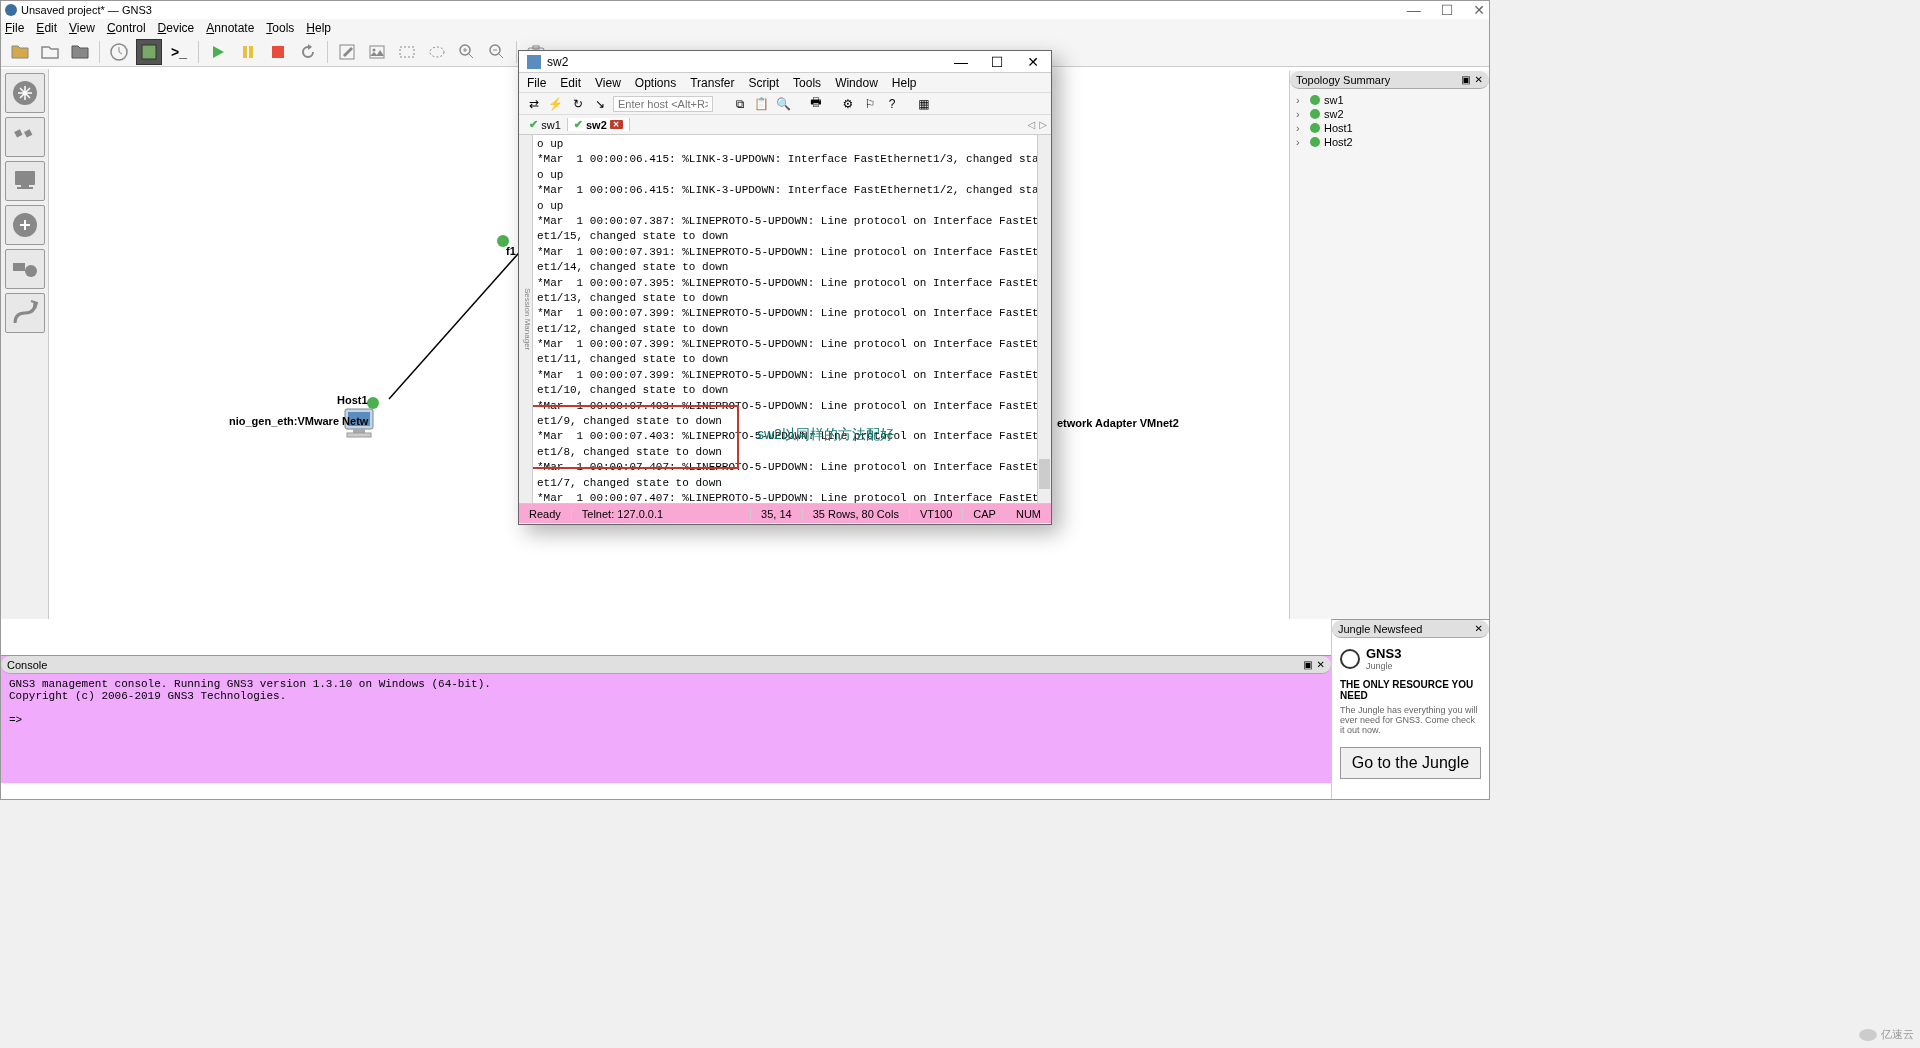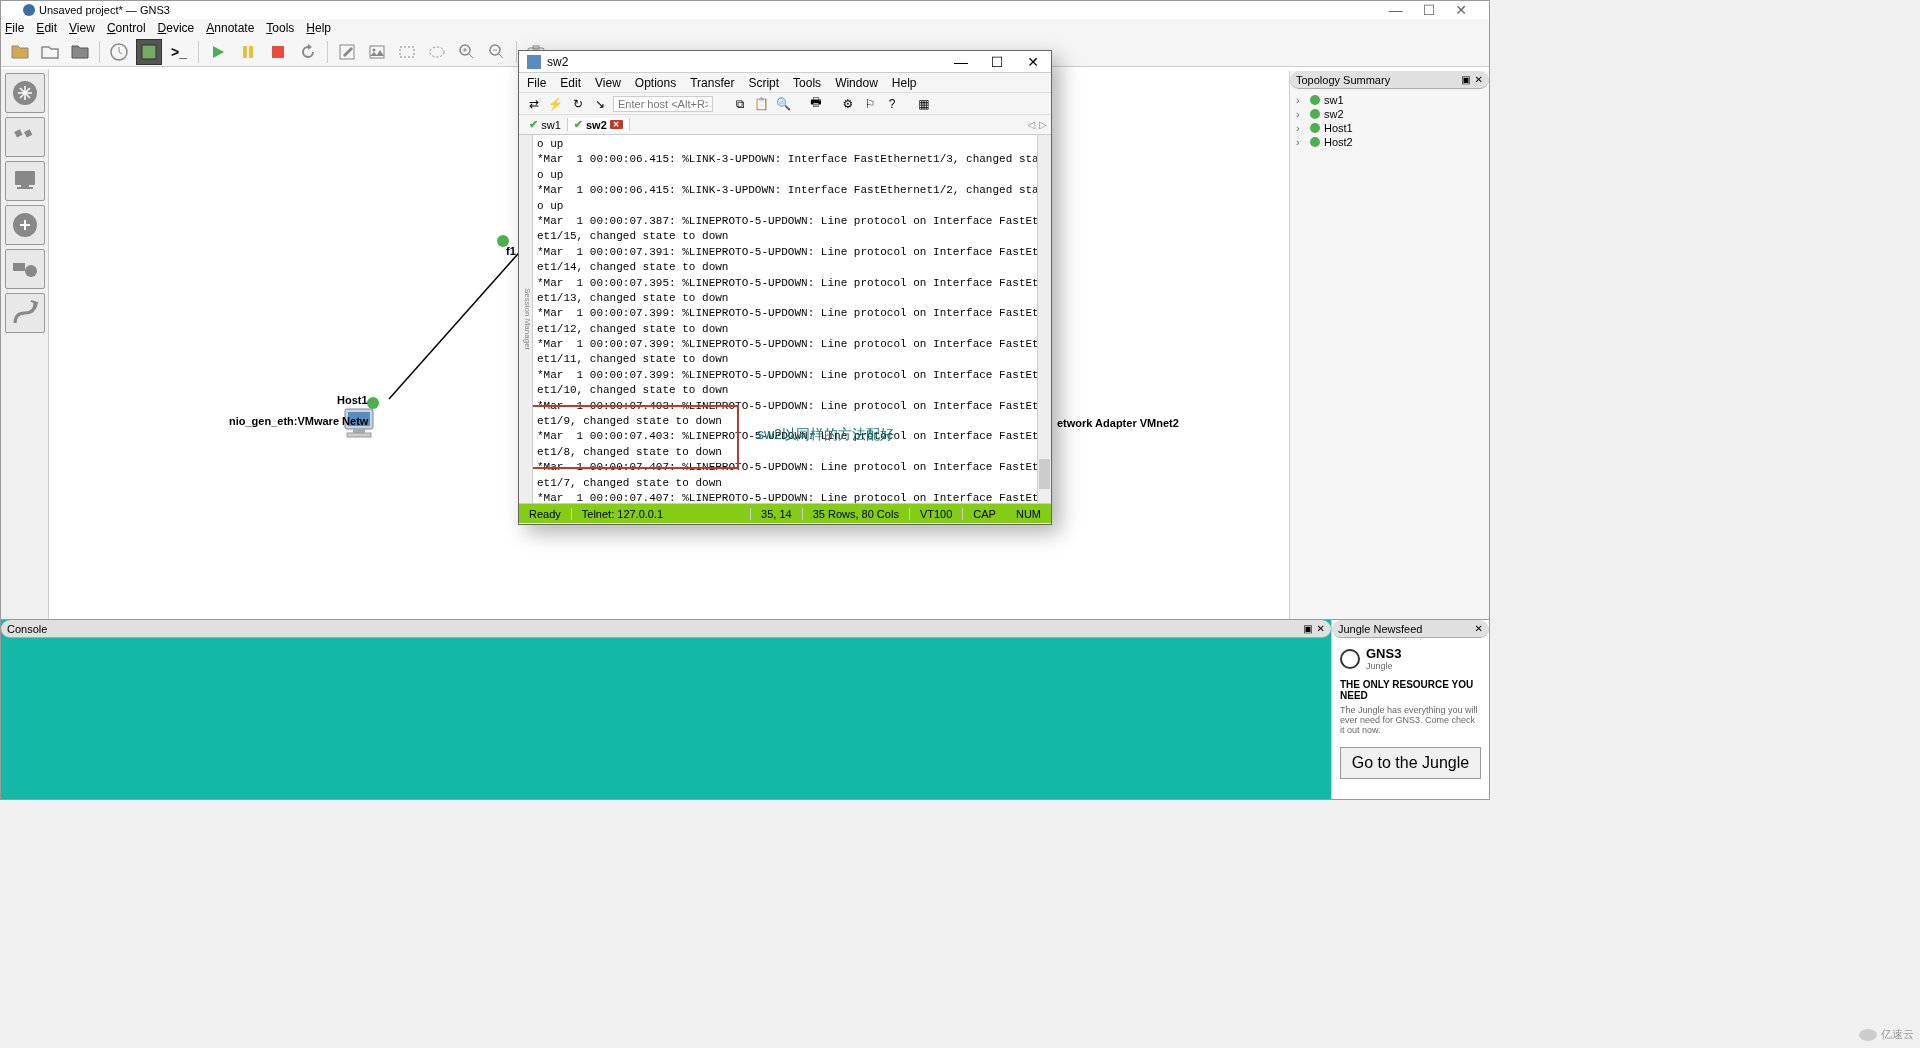--- a/index.html
+++ b/index.html
@@ -1,20 +1,20 @@
 <!DOCTYPE html>
 <html><head>
 <meta charset="utf-8">
 <style>
 * { box-sizing: border-box; margin: 0; padding: 0; }
 body { font-family: "Microsoft YaHei", "Segoe UI", Tahoma, sans-serif; font-size: 12px; background: #f0f0f0; overflow: hidden; width: 1920px; height: 1048px; position: relative; }
 
 
 .gns3-window { position: absolute; top: 0; left: 0; width: 1490px; height: 800px; background: #fff; border: 1px solid #999; }
-.titlebar { height: 18px; background: #fff; display: flex; align-items: center; padding: 0 22px; font-size: 11px; }
+.titlebar { height: 18px; background: #fff; display: flex; align-items: center; padding: 0 4px; font-size: 11px; }
 .titlebar-icon { width: 12px; height: 12px; background: #3b6fa0; border-radius: 50%; margin-right: 4px; }
 .titlebar-controls { margin-left: auto; display: flex; gap: 20px; }
 .titlebar-controls span { cursor: pointer; font-size: 14px; color: #666; }
 
 .menubar { height: 18px; background: #f5f5f5; display: flex; align-items: center; padding: 0 4px; gap: 12px; font-size: 12px; }
 .menubar span { cursor: pointer; text-decoration: underline; text-decoration-color: transparent; }
 .menubar span::first-letter { text-decoration: underline; }
 
 .toolbar { height: 30px; background: #f5f5f5; border-bottom: 1px solid #ccc; display: flex; align-items: center; padding: 0 6px; gap: 4px; }
 .toolbar .tb-btn { width: 26px; height: 26px; display: flex; align-items: center; justify-content: center; border: 1px solid transparent; cursor: pointer; }
@@ -33,21 +33,21 @@
 
 .right-panel { position: absolute; top: 70px; right: 0; width: 200px; bottom: 180px; background: #f5f5f5; border-left: 1px solid #ccc; }
 .panel-header { height: 18px; background: #e0e0e0; border-bottom: 1px solid #aaa; padding: 0 6px; font-size: 11px; display: flex; align-items: center; border-radius: 9px; }
 .panel-header .controls { margin-left: auto; display: flex; gap: 4px; font-size: 10px; }
 .tree { padding: 4px 6px; font-size: 11px; }
 .tree-item { display: flex; align-items: center; gap: 4px; padding: 1px 0; cursor: pointer; }
 .tree-item .expand { width: 10px; color: #666; }
 .tree-item .dot { width: 10px; height: 10px; border-radius: 50%; }
 .tree-item .dot.green { background: #4caf50; }
 
-.console-panel { position: absolute; bottom: 0; left: 0; width: 1330px; height: 180px; background: #14b8a6; border-top: 1px solid #999; }
+.console-panel { position: absolute; bottom: 16px; left: 0; width: 1330px; height: 128px; background: #f0abfc; border-top: 1px solid #999; }
 .console-content { padding: 4px 8px; font-family: "Courier New", monospace; font-size: 11px; white-space: pre-wrap; }
 
 .newsfeed-panel { position: absolute; bottom: 0; left: 1330px; width: 158px; height: 180px; background: #fff; border-top: 1px solid #999; border-left: 1px solid #ccc; }
 .newsfeed-content { padding: 8px; font-size: 10px; }
 .newsfeed-logo { display: flex; align-items: center; gap: 6px; margin-bottom: 8px; }
 .newsfeed-logo .circle { width: 20px; height: 20px; border: 2px solid #333; border-radius: 50%; }
 .newsfeed-logo .text { font-weight: bold; font-size: 13px; }
 .newsfeed-title { font-weight: bold; font-size: 10px; margin-bottom: 4px; text-transform: uppercase; }
 .newsfeed-desc { color: #666; font-size: 9px; margin-bottom: 12px; }
 .newsfeed-btn { display: block; width: 100%; padding: 6px; background: #f0f0f0; border: 1px solid #999; text-align: center; cursor: pointer; font-size: 16px; }
@@ -69,21 +69,21 @@
 .term-tab .check { color: #4caf50; font-weight: bold; }
 .term-tab .close { background: #c0392b; color: #fff; font-size: 8px; padding: 0 3px; border-radius: 1px; }
 .term-tabs .nav { margin-left: auto; display: flex; gap: 4px; font-size: 10px; color: #888; }
 .term-body-wrapper { display: flex; height: 368px; }
 .term-sidemgr { width: 14px; background: #eee; border-right: 1px solid #ccc; font-size: 8px; writing-mode: vertical-rl; text-orientation: mixed; color: #888; padding: 4px 0; text-align: center; }
 .term-body { flex: 1; background: #fff; font-family: "Courier New", monospace; font-size: 11px; padding: 2px 4px; overflow: hidden; white-space: pre; line-height: 1.4; position: relative; }
 .term-scrollbar { width: 14px; background: #eee; border-left: 1px solid #ccc; position: relative; }
 .term-scrollbar .thumb { position: absolute; bottom: 14px; left: 1px; right: 1px; height: 30px; background: #ccc; }
 .redbox { position: absolute; border: 2px solid #c0392b; pointer-events: none; }
 .red-annotation { position: absolute; color: #0f766e; font-size: 14px; font-family: "Microsoft YaHei", sans-serif; }
-.term-statusbar { height: 20px; background: #84cc16; border-top: 1px solid #ccc; display: flex; align-items: center; font-size: 11px; }
+.term-statusbar { height: 20px; background: #f9a8d4; border-top: 1px solid #ccc; display: flex; align-items: center; font-size: 11px; }
 .term-statusbar .cell { padding: 0 10px; border-right: 1px solid #ccc; }
 
 
 .watermark { position: absolute; bottom: 6px; right: 6px; font-size: 11px; color: #999; display: flex; align-items: center; gap: 4px; }
 .watermark .cloud { width: 18px; height: 12px; background: #ccc; border-radius: 50%; }
 
 
 svg { display: block; }
 </style>
 </head>
@@ -310,20 +310,24 @@
   </div>
 
   <div class="console-panel">
     <div class="panel-header">
       <span>Console</span>
       <div class="controls">
           <span>▣</span>
           <span>✕</span>
         </div>
     </div>
+    <div class="console-content"><span>GNS3 management console. Running GNS3 version 1.3.10 on Windows (64-bit).</span>
+<span>Copyright (c) 2006-2019 GNS3 Technologies.</span>
+
+<span>=&gt;</span></div>
   </div>
 
   <div class="newsfeed-panel">
     <div class="panel-header">
       <span>Jungle Newsfeed</span>
       <div class="controls">
           <span>✕</span>
         </div>
     </div>
     <div class="newsfeed-content">

